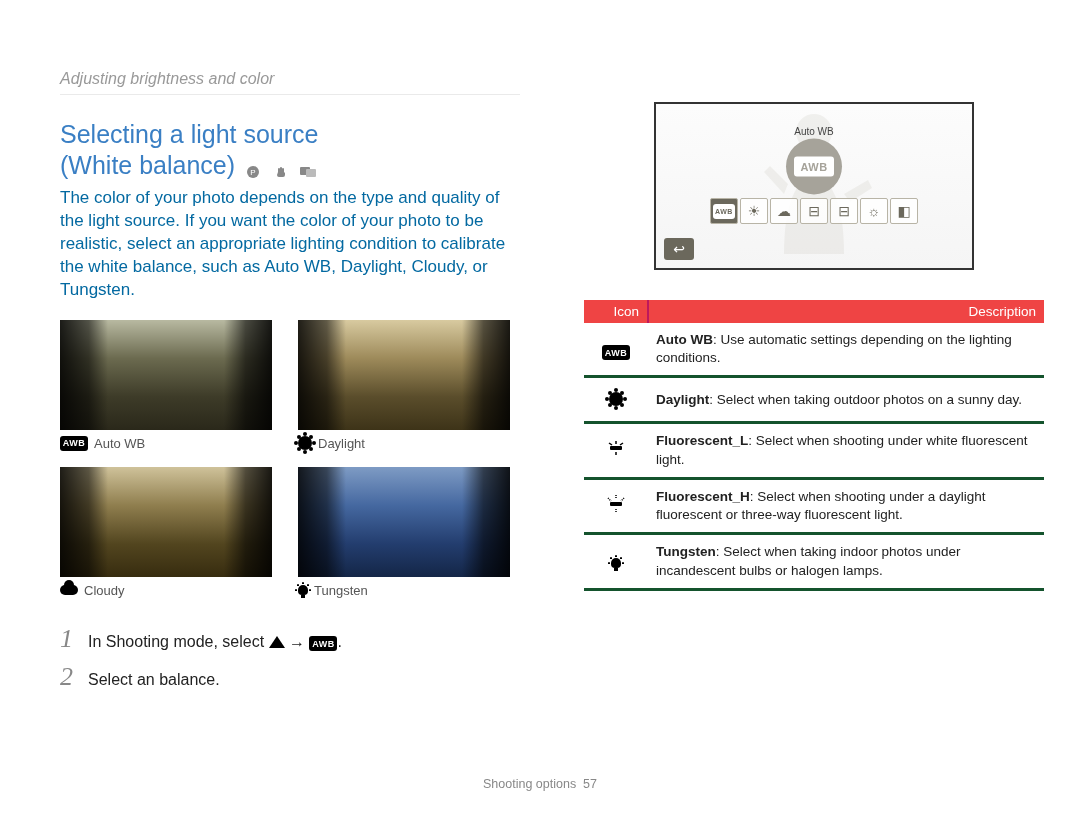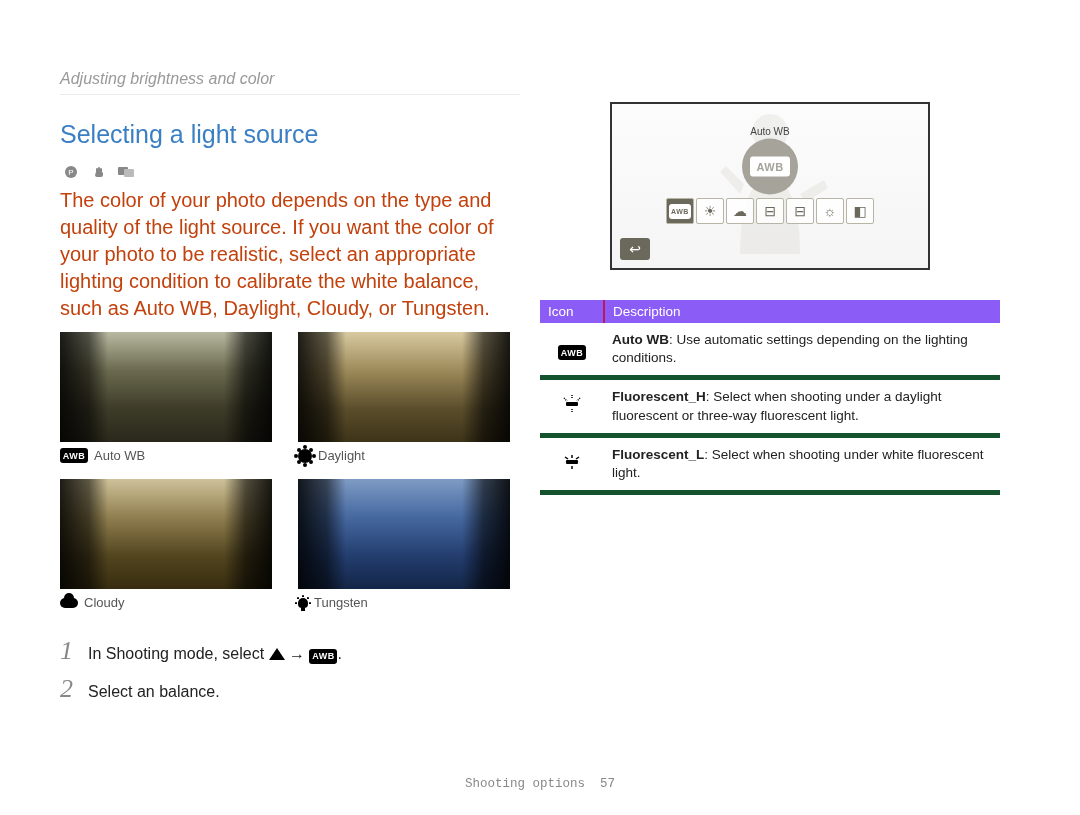--- a/index.html
+++ b/index.html
@@ -7,21 +7,21 @@
     width: 1080px;
     height: 815px;
     background: #fff;
     font-family: Arial, Helvetica, sans-serif;
     color: #222;
     position: relative;
   }
   .page {
     padding: 70px 60px 40px 60px;
     display: flex;
-    gap: 20px;
+    gap: 64px;
   }
   .breadcrumb {
     font-style: italic;
     color: #999;
     font-size: 16px;
     font-weight: 300;
     border-bottom: 1px solid #eaeaea;
     padding-bottom: 6px;
     margin-bottom: 24px;
   }
@@ -33,24 +33,24 @@
   h1.section-title {
     color: #3a7fc4;
     font-weight: 300;
     font-size: 25px;
     line-height: 1.25;
     margin-bottom: 4px;
   }
   .mode-icons { display: inline-block; vertical-align: middle; }
   .mode-icons svg { vertical-align: -3px; margin-left: 4px; }
   p.intro {
-    font-size: 20px;
+    font-size: 17px;
     line-height: 1.35;
-    color: #c2410c;
-    margin-bottom: 10px;
+    color: #0369a1;
+    margin-bottom: 18px;
   }
   .thumb-grid {
     display: grid;
     grid-template-columns: 1fr 1fr;
     gap: 16px 16px;
     margin-bottom: 26px;
   }
   .thumb-cell {}
   .thumb-img {
     width: 212px;
@@ -181,50 +181,49 @@
     color: #fff;
     font-size: 14px;
   }
   
   table.icon-table {
     width: 100%;
     border-collapse: collapse;
     font-size: 13.5px;
   }
   table.icon-table thead th {
-    background: #8b5cf6;
+    background: #ef4444;
     color: #fff;
     font-weight: normal;
-    text-align: left;
+    text-align: right;
     padding: 4px 8px;
     font-size: 13.5px;
   }
   table.icon-table thead th + th {
     border-left: 2px solid #be185d;
   }
   table.icon-table th:first-child { width: 64px; }
   table.icon-table tbody td {
-    border-bottom: 5px solid #14532d;
+    border-bottom: 3px solid #14532d;
     padding: 8px 8px;
     vertical-align: middle;
     line-height: 1.35;
   }
   table.icon-table tbody td.icon-cell {
     text-align: center;
     font-size: 20px;
     color: #000;
   }
   .footer {
     position: absolute;
     bottom: 24px;
     left: 0; right: 0;
     text-align: center;
     font-size: 12.5px;
     color: #888;
-    font-family: Liberation Mono, monospace;
   }
   
   .sun {
     width: 14px; height: 14px;
     background: #000;
     border-radius: 50%;
     position: relative;
     display: inline-block;
     box-shadow:
       0 -9px 0 -5px #000,
@@ -280,20 +279,21 @@
 </style>
 </head>
 <body>
 
 <div class="page">
   <div class="col col-left">
     <div class="breadcrumb">Adjusting brightness and color</div>
 
     <h1 class="section-title">
       <span>Selecting a light source</span><br>
+      <span>(White balance)</span>
       <span class="mode-icons">
         <svg width="18" height="14">
             <circle cx="7" cy="7" r="6" fill="#888"></circle>
             <text x="7" y="10" font-size="8" fill="#fff" text-anchor="middle" font-family="Arial">P</text>
           </svg>
         <svg width="14" height="14">
             <path d="M3 7v-3a1 1 0 012 0v-1a1 1 0 012 0v1a1 1 0 012 0v3l1 1v2a2 2 0 01-2 2h-4a2 2 0 01-2-2l1-3z" fill="#888"></path>
           </svg>
         <svg width="16" height="14">
             <rect x="0" y="2" width="10" height="8" rx="1" fill="#888"></rect>
@@ -401,38 +401,46 @@
           <th>Icon</th>
           <th>Description</th>
         </tr>
       </thead>
       <tbody>
         <tr>
           <td class="icon-cell"><span class="awb-badge">AWB</span></td>
           <td><b>Auto WB</b><span>: Use automatic settings depending on the lighting conditions.</span></td>
         </tr>
         <tr>
+          <td class="icon-cell"><span class="sun"></span></td>
+          <td><b>Daylight</b><span>: Select when taking outdoor photos on a sunny day.</span></td>
+        </tr>
+        <tr>
+          <td class="icon-cell"><svg width="22" height="18">
+                <rect x="5" y="7" width="12" height="4" fill="#000" rx="1"></rect>
+                <line x1="11" y1="2" x2="11" y2="5" stroke="#000" stroke-width="1.5"></line>
+                <line x1="4" y1="4" x2="7" y2="6" stroke="#000" stroke-width="1.5"></line>
+                <line x1="18" y1="4" x2="15" y2="6" stroke="#000" stroke-width="1.5"></line>
+                <line x1="11" y1="13" x2="11" y2="16" stroke="#000" stroke-width="1.5"></line>
+              </svg></td>
+          <td><b>Fluorescent_L</b><span>: Select when shooting under white fluorescent light.</span></td>
+        </tr>
+        <tr>
           <td class="icon-cell"><svg width="22" height="18">
                 <rect x="5" y="7" width="12" height="4" fill="#000" rx="1"></rect>
                 <line x1="11" y1="0" x2="11" y2="4" stroke="#000" stroke-width="1.5" stroke-dasharray="1,1"></line>
                 <line x1="3" y1="3" x2="6" y2="6" stroke="#000" stroke-width="1.5" stroke-dasharray="1,1"></line>
                 <line x1="19" y1="3" x2="16" y2="6" stroke="#000" stroke-width="1.5" stroke-dasharray="1,1"></line>
                 <line x1="11" y1="14" x2="11" y2="18" stroke="#000" stroke-width="1.5" stroke-dasharray="1,1"></line>
               </svg></td>
           <td><b>Fluorescent_H</b><span>: Select when shooting under a daylight fluorescent or three-way fluorescent light.</span></td>
         </tr>
         <tr>
-          <td class="icon-cell"><svg width="22" height="18">
-                <rect x="5" y="7" width="12" height="4" fill="#000" rx="1"></rect>
-                <line x1="11" y1="2" x2="11" y2="5" stroke="#000" stroke-width="1.5"></line>
-                <line x1="4" y1="4" x2="7" y2="6" stroke="#000" stroke-width="1.5"></line>
-                <line x1="18" y1="4" x2="15" y2="6" stroke="#000" stroke-width="1.5"></line>
-                <line x1="11" y1="13" x2="11" y2="16" stroke="#000" stroke-width="1.5"></line>
-              </svg></td>
-          <td><b>Fluorescent_L</b><span>: Select when shooting under white fluorescent light.</span></td>
+          <td class="icon-cell"><span class="bulb-small"></span></td>
+          <td><b>Tungsten</b><span>: Select when taking indoor photos under incandescent bulbs or halogen lamps.</span></td>
         </tr>
       </tbody>
     </table>
   </div>
 </div>
 
 <div class="footer">
   <span>Shooting options</span>&nbsp;&nbsp;<span>57</span>
 </div>
 

